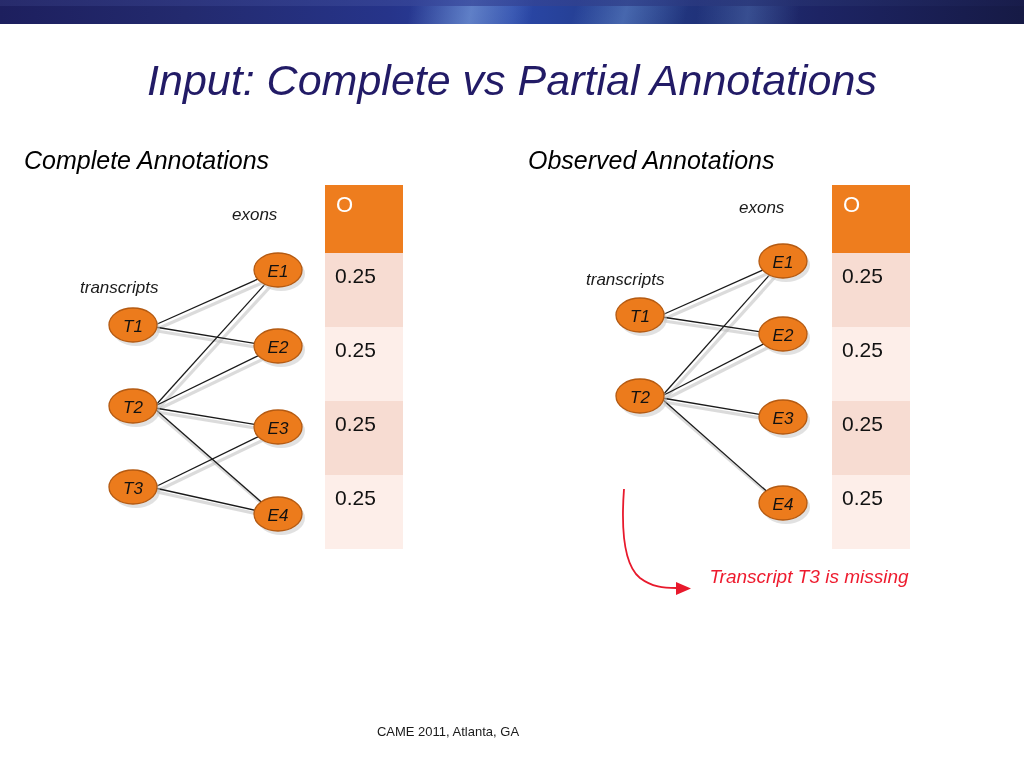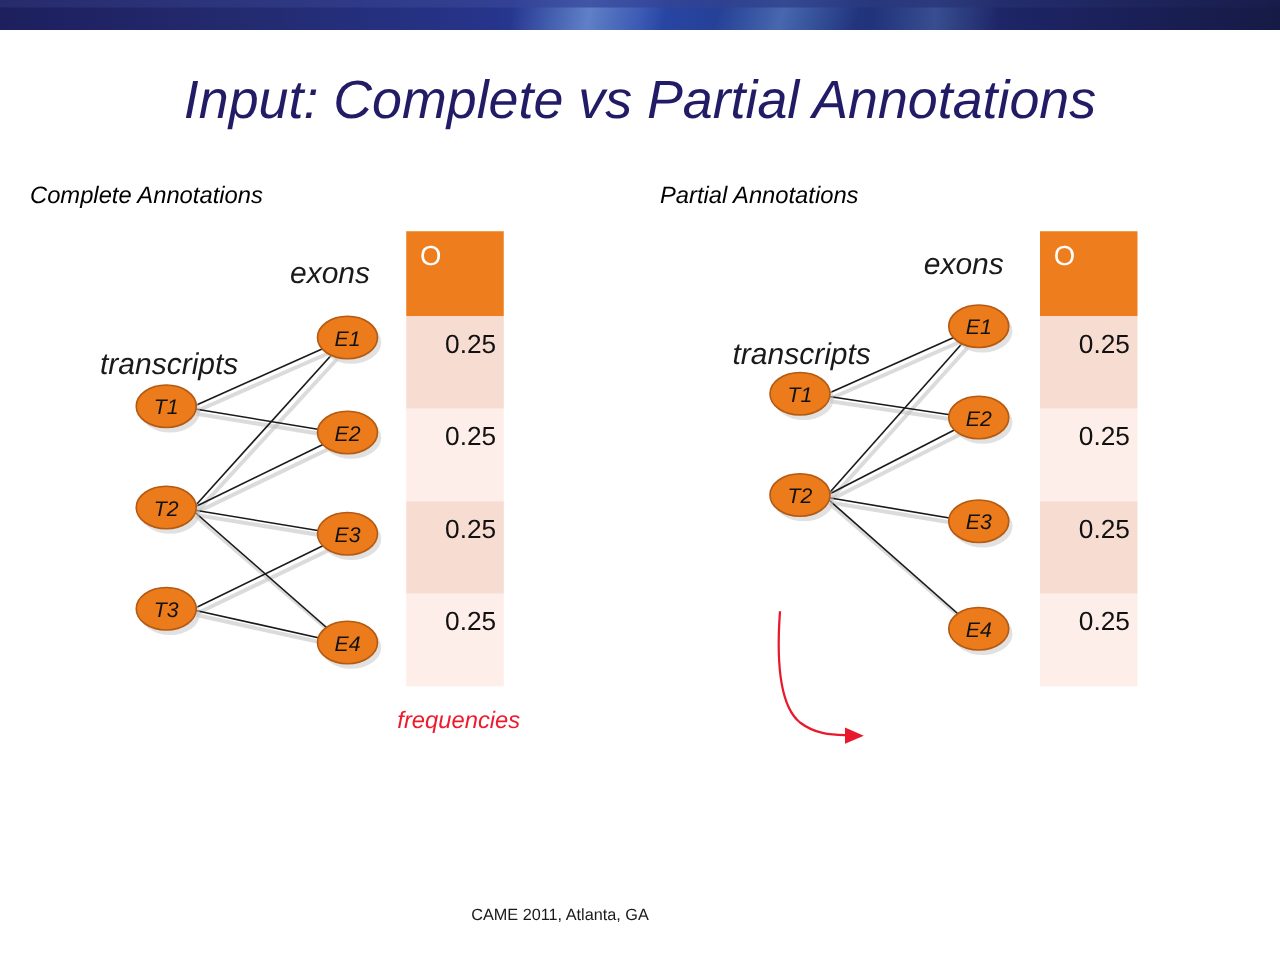--- a/index.html
+++ b/index.html
@@ -46,31 +46,31 @@
     color: #221b66;
     letter-spacing: 0px;
     white-space: nowrap;
     font-style: italic;
   }
 
   
   .section-label {
     position: absolute;
     font-style: italic;
-    font-size: 19px;
+    font-size: 25px;
     color: #000000;
     white-space: nowrap;
   }
   #label-complete { left: 24px;  top: 146px; }
   #label-partial  { left: 528px; top: 146px; }
 
   .axis-label {
     position: absolute;
     font-style: italic;
-    font-size: 24px;
+    font-size: 17px;
     color: #1a1a1a;
     white-space: nowrap;
   }
 
   
   .graph-svg {
     position: absolute;
     left: 0; top: 0;
     width: 1024px; height: 768px;
     pointer-events: none;
@@ -101,23 +101,22 @@
     color: #ffffff;
     font-size: 22px;
     font-weight: 400;
     padding: 7px 0 0 11px;
     box-sizing: border-box;
   }
   .freq-cell {
     height: 74px;
     font-size: 21px;
     color: #111111;
-    padding: 11px 0 0 25px;
+    padding: 11px 0 0 10px;
     box-sizing: border-box;
-    text-align: center;
   }
   .freq-cell.shade-a { background: #f7dcd2; }
   .freq-cell.shade-b { background: #fdeee9; }
 
   
   .red-note {
     position: absolute;
     color: #ee1b2e;
     font-style: italic;
     font-size: 19px;
@@ -140,21 +139,21 @@
 </head>
 <body>
 
 <div id="banner">
   <div id="banner-sheen"></div>
 </div>
 
 <div id="title">Input: Complete vs Partial Annotations</div>
 
 <div class="section-label" id="label-complete">Complete  Annotations</div>
-<div class="section-label" id="label-partial">Partial Annotations</div>
+<div class="section-label" id="label-partial">Observed Annotations</div>
 
 <div class="axis-label" style="left:232px; top:205px;">exons</div>
 <div class="axis-label" style="left:80px; top:278px;">transcripts</div>
 <div class="axis-label" style="left:739px; top:198px;">exons</div>
 <div class="axis-label" style="left:586px; top:270px;">transcripts</div>
 
 <svg class="graph-svg" viewBox="0 0 1024 768">
 
   <g>
     <line class="edge-shadow" x1="157" y1="329" x2="280" y2="275"></line>
@@ -287,18 +286,18 @@
 
 <div class="freq-table" style="left:832px; top:185px;">
   <div class="freq-head">O</div>
   <div class="freq-cell shade-a">0.25</div>
   <div class="freq-cell shade-b">0.25</div>
   <div class="freq-cell shade-a">0.25</div>
   <div class="freq-cell shade-b">0.25</div>
 </div>
 
 <div class="red-note" id="note-left">
-  <div>frequencies</div>
 </div>
 <div class="red-note" id="note-right">
+  <div>Transcript T3 is missing</div>
 </div>
 
 <div id="footer">CAME 2011, Atlanta, GA</div>
 
 </body></html>

